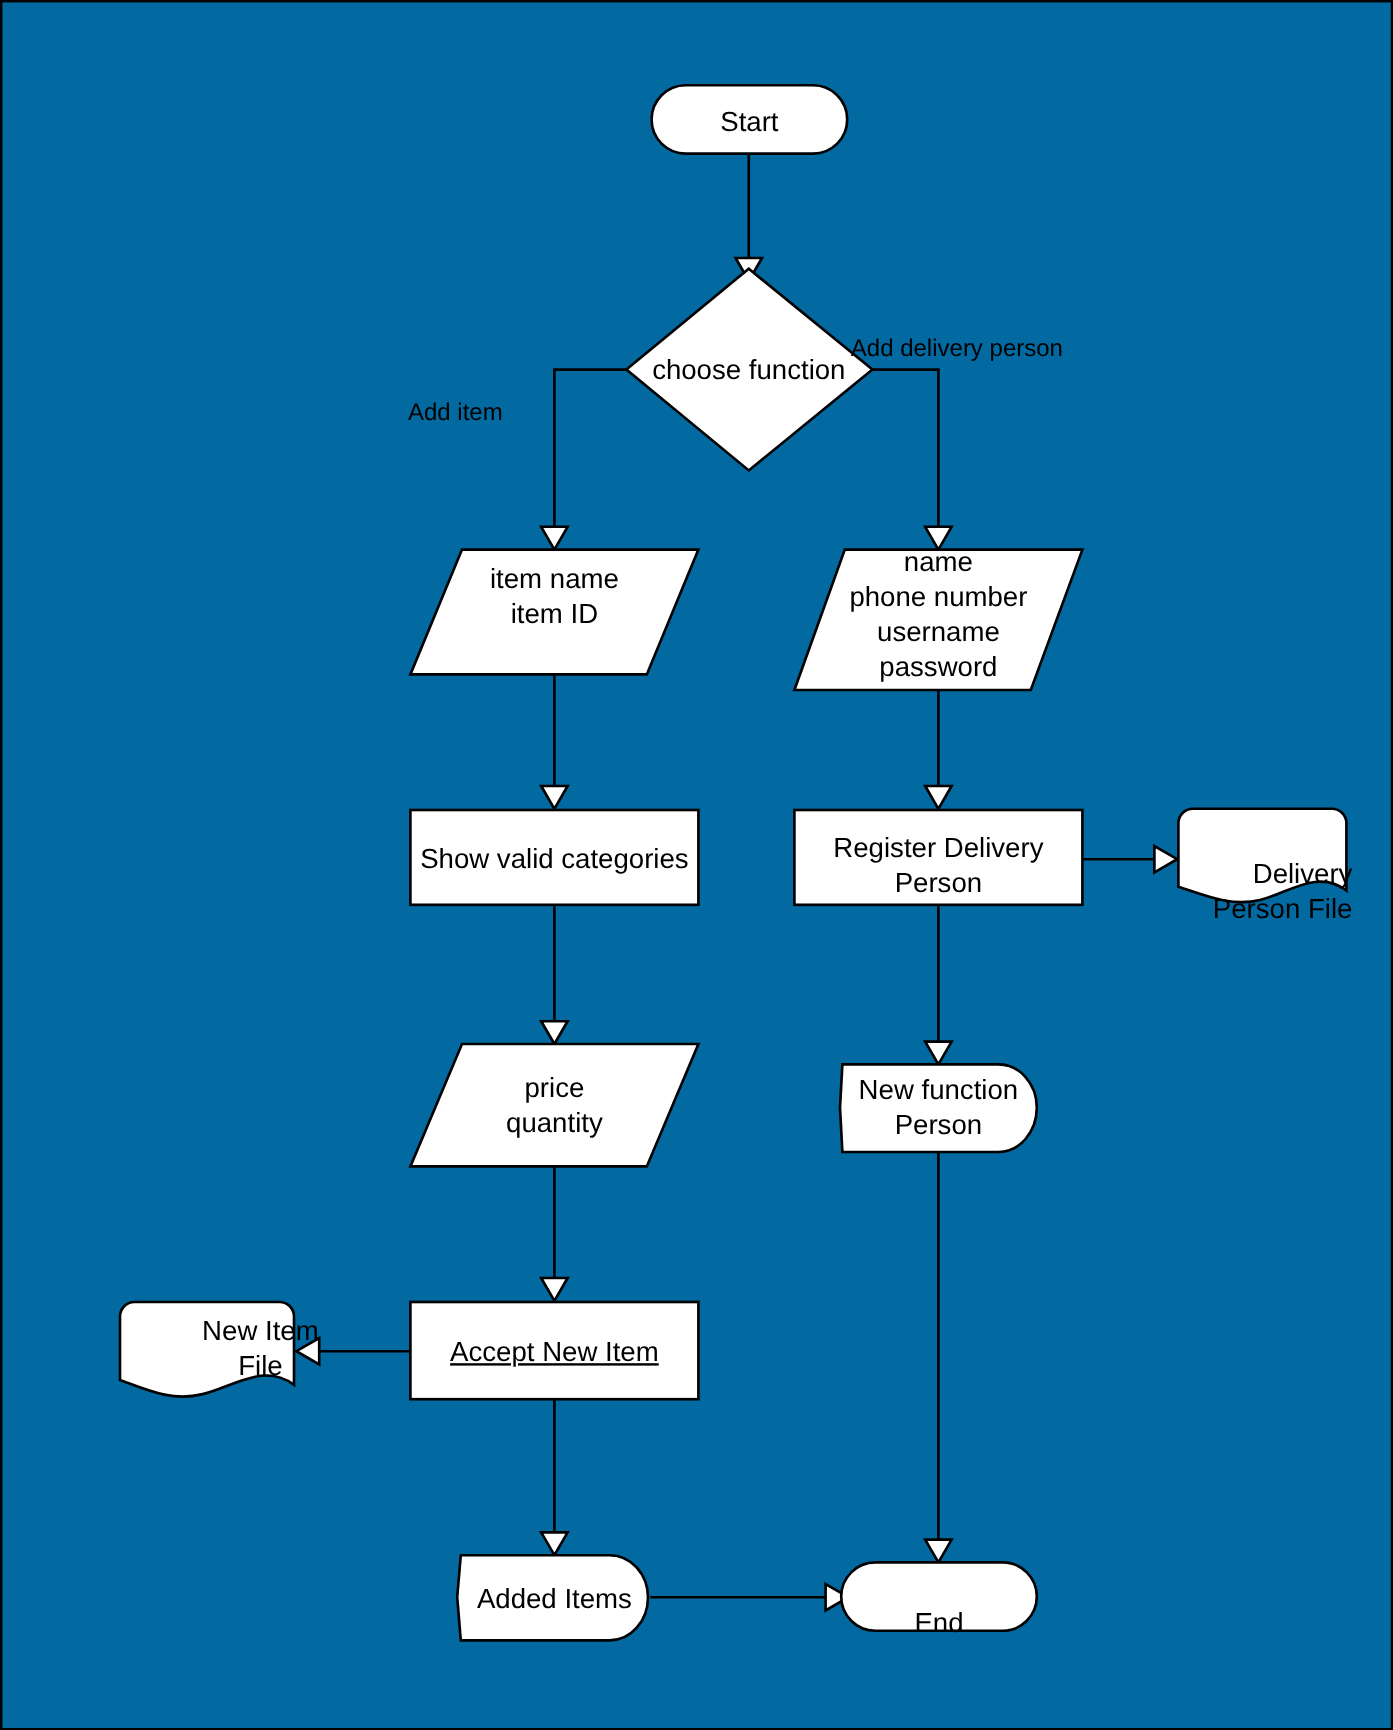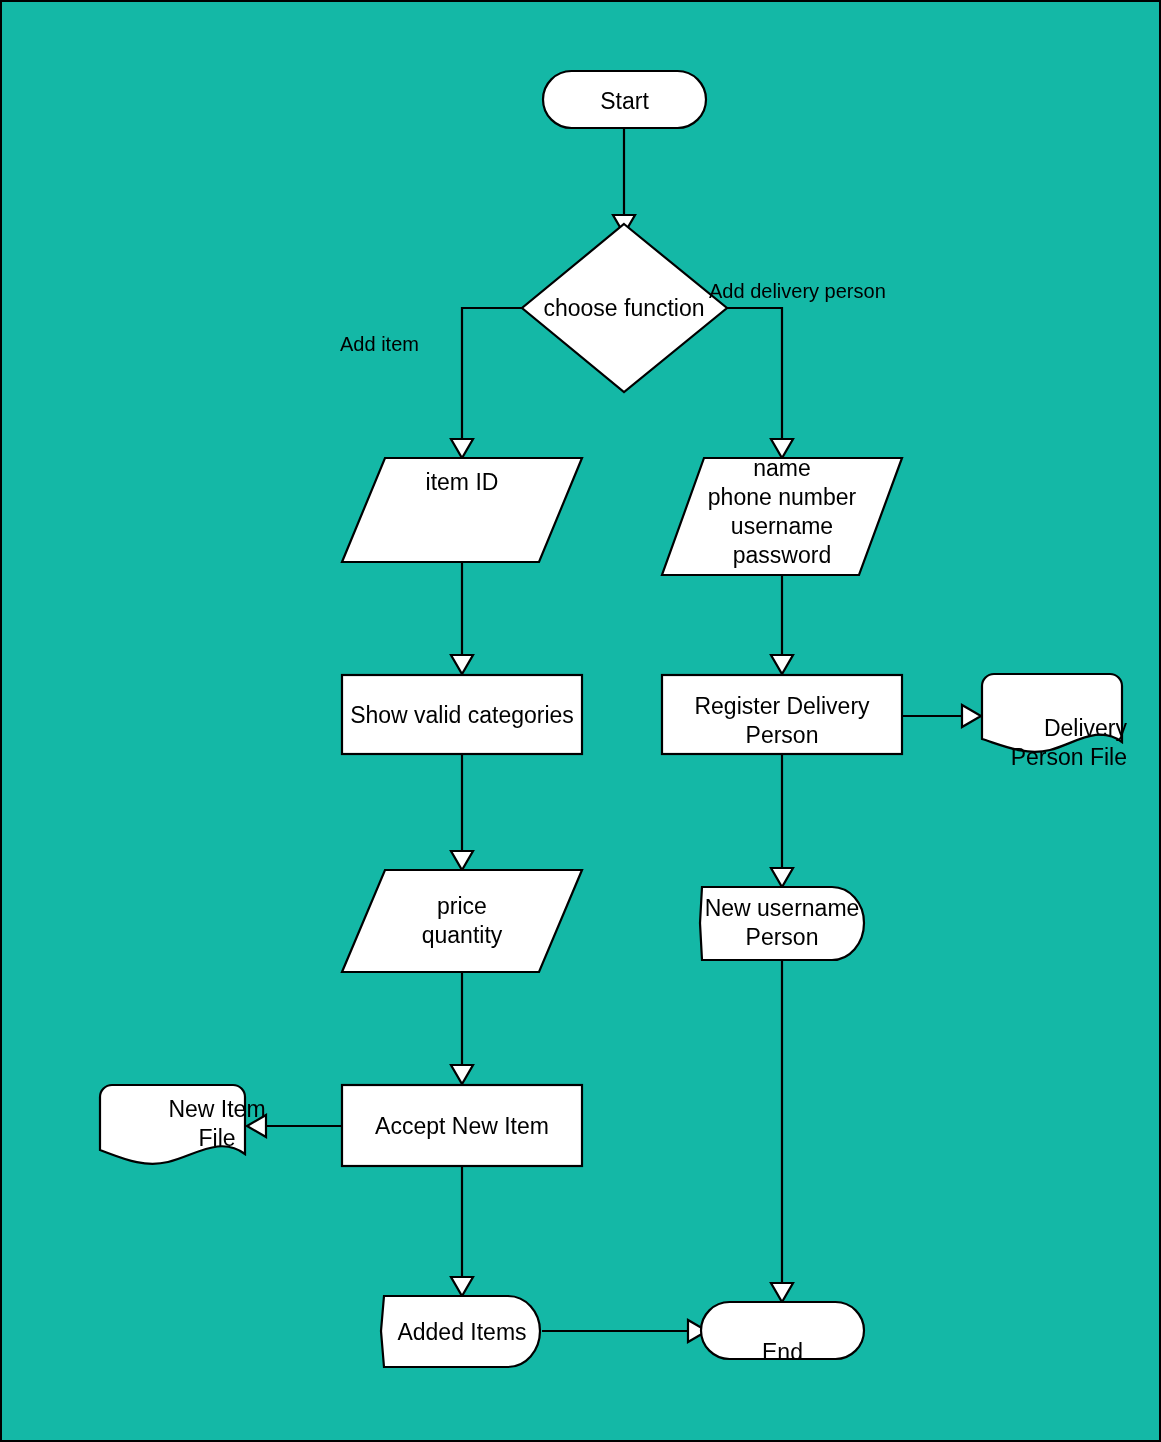--- a/index.html
+++ b/index.html
@@ -7,21 +7,21 @@
     padding: 0;
     background: #ffffff;
   }
   body {
     font-family: "Liberation Sans", sans-serif;
   }
   #canvas {
     position: relative;
     width: 1161px;
     height: 1442px;
-    background: #14b8a6;
+    background: #0369a1;
     box-sizing: border-box;
     border: 2px solid #000000;
     overflow: hidden;
   }
   #flow-svg {
     position: absolute;
     left: 0;
     top: 0;
     width: 1161px;
     height: 1442px;
@@ -186,20 +186,21 @@
              Z"></path>
 
     <rect class="shape-stroke" x="699" y="1300" width="163" height="57" rx="28.5" ry="28.5"></rect>
   </svg>
 
   <div class="node-text" style="left:541px; top:85px; width:163px;">Start</div>
 
   <div class="node-text" style="left:497px; top:292px; width:250px;">choose function</div>
 
   <div class="node-text" style="left:340px; top:466px; width:240px;">
+    <div>item name</div>
     <div>item ID</div>
   </div>
 
   <div class="node-text" style="left:660px; top:452px; width:240px;">
     <div>name</div>
     <div>phone number</div>
     <div>username</div>
     <div>password</div>
   </div>
 
@@ -214,25 +215,25 @@
     <div>Delivery</div>
     <div>Person File</div>
   </div>
 
   <div class="node-text" style="left:340px; top:890px; width:240px;">
     <div>price</div>
     <div>quantity</div>
   </div>
 
   <div class="node-text" style="left:690px; top:892px; width:180px;">
-    <div>New username</div>
+    <div>New function</div>
     <div>Person</div>
   </div>
 
-  <div class="node-text" style="left:340px; top:1110px; width:240px;">Accept New Item</div>
+  <div class="node-text" style="left:340px; top:1110px; width:240px;text-decoration:underline;">Accept New Item</div>
 
   <div class="node-text" style="left:96px; top:1093px; width:148px;margin-left:45px;">
     <div>New Item</div>
     <div>File</div>
   </div>
 
   <div class="node-text" style="left:380px; top:1316px; width:160px;">Added Items</div>
 
   <div class="node-text" style="left:699px; top:1316px; width:163px;margin-top:20px;">End</div>
 

